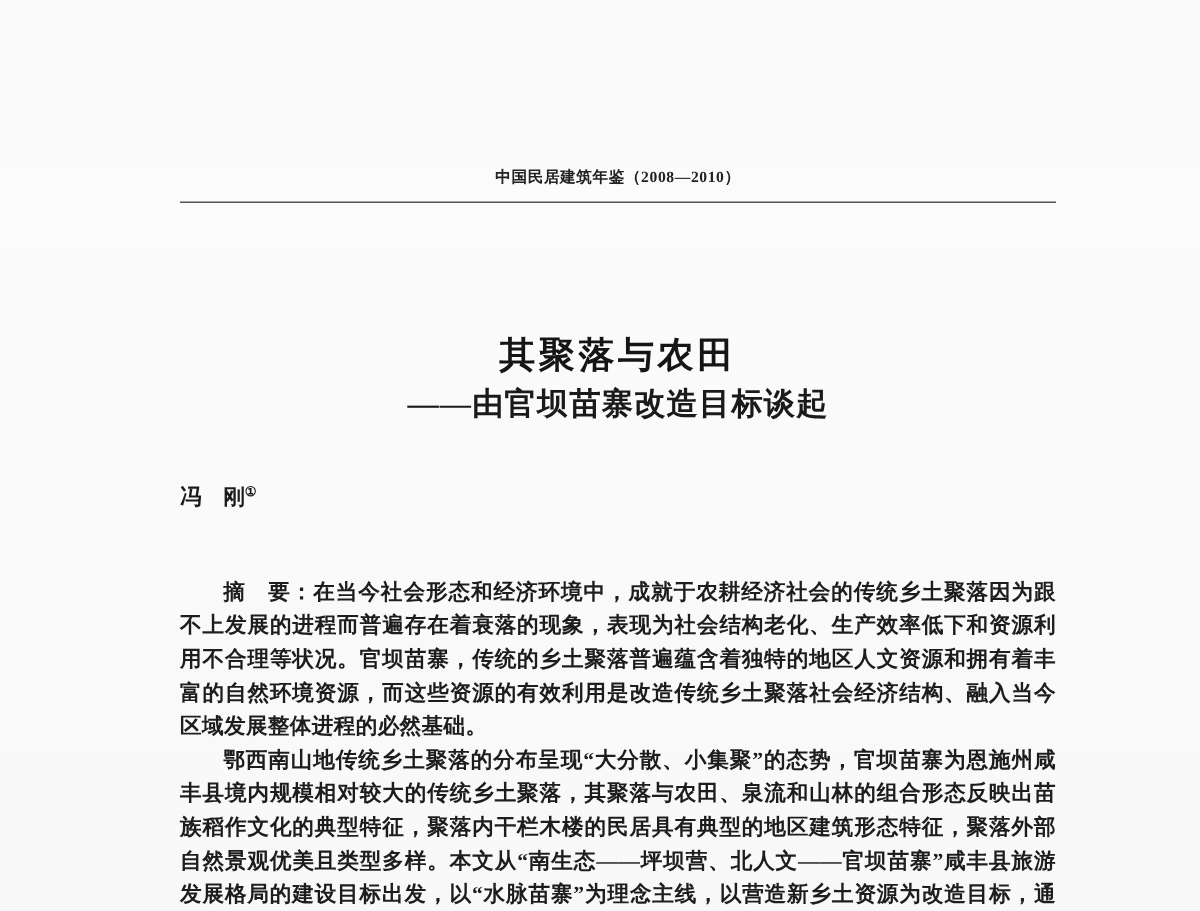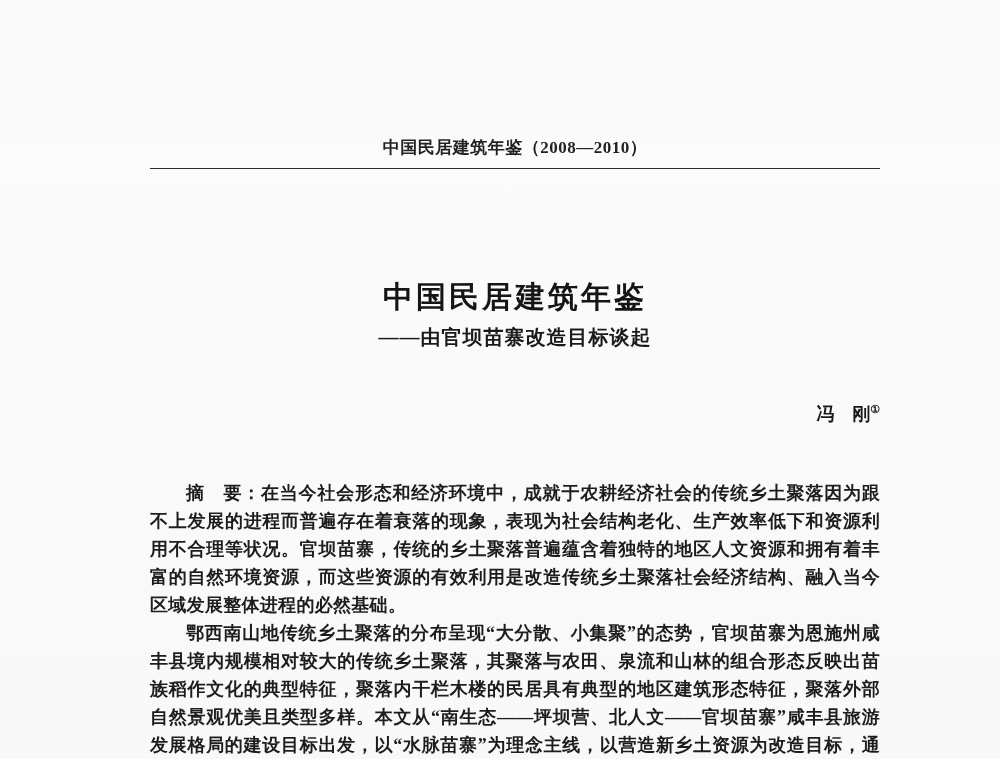--- a/index.html
+++ b/index.html
@@ -20,21 +20,21 @@
     height: 759px;
     background: linear-gradient(180deg, #fbfbfb 0%, #f8f8f8 100%);
   }
   .content-col {
     margin-left: 150px;
     width: 730px;
   }
   .journal-header {
     margin-top: 138px;
     text-align: center;
-    font-size: 17px;
+    font-size: 13px;
     font-weight: 700;
     line-height: 20px;
     letter-spacing: 0.5px;
     color: #222;
   }
   .header-rule {
     margin-top: 10px;
     height: 0;
     border: none;
     border-top: 1.5px solid #2a2a2a;
@@ -45,29 +45,29 @@
     text-align: center;
     font-size: 30px;
     font-weight: 700;
     line-height: 44px;
     letter-spacing: 3px;
     color: #151515;
   }
   .article-subtitle {
     margin-top: 2px;
     text-align: center;
-    font-size: 20px;
+    font-size: 26px;
     font-weight: 700;
     line-height: 32px;
     letter-spacing: 1px;
     color: #1a1a1a;
   }
   .author-line {
     margin-top: 48px;
-    text-align: right;
+    text-align: left;
     font-size: 18px;
     font-weight: 600;
     line-height: 26px;
     color: #1a1a1a;
   }
   .author-line sup {
     font-size: 11px;
     vertical-align: super;
     line-height: 0;
   }
@@ -88,21 +88,21 @@
 </head>
 <body>
 
 <div class="page">
   <div class="content-col">
 
     <div class="journal-header">中国民居建筑年鉴（2008—2010）</div>
 
     <hr class="header-rule">
 
-    <div class="article-title">中国民居建筑年鉴</div>
+    <div class="article-title">其聚落与农田</div>
 
     <div class="article-subtitle">——由官坝苗寨改造目标谈起</div>
 
     <div class="author-line">
       <span>冯　刚</span><sup>①</sup>
     </div>
 
     <div class="body-text">
       <p><span>摘　要：</span><span>在当今社会形态和经济环境中，成就于农耕经济社会的传统乡土聚落因为跟不上发展的进程而普遍存在着衰落的现象，表现为社会结构老化、生产效率低下和资源利用不合理等状况。官坝苗寨，传统的乡土聚落普遍蕴含着独特的地区人文资源和拥有着丰富的自然环境资源，而这些资源的有效利用是改造传统乡土聚落社会经济结构、融入当今区域发展整体进程的必然基础。</span></p>
 

